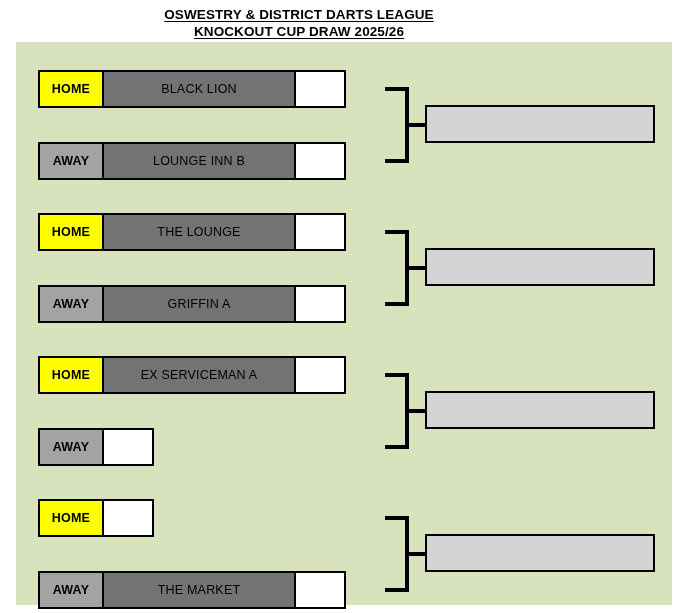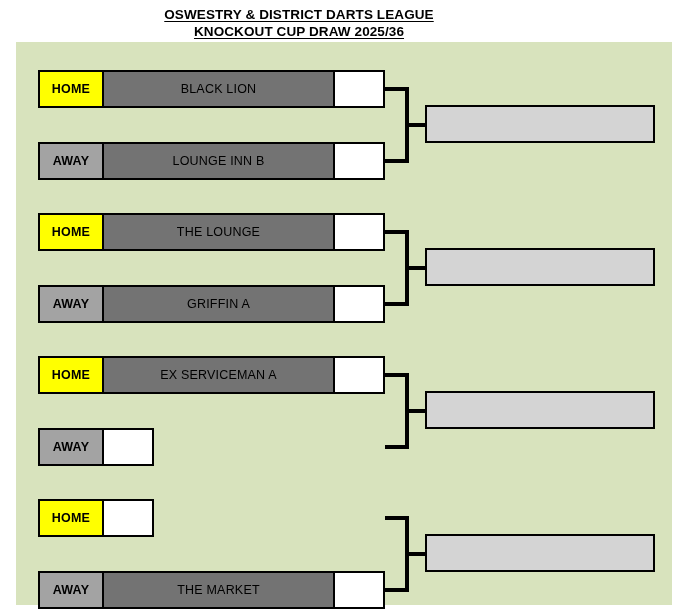--- a/index.html
+++ b/index.html
@@ -52,21 +52,21 @@
     position: absolute;
     left: 0;
     width: 656px;
     height: 124px;
   }
 
   
   .match-row {
     position: absolute;
     left: 22px;
-    width: 347px;
+    width: 308px;
     height: 38px;
     display: flex;
     box-sizing: border-box;
   }
   .match-row.home { top: 14px; }
   .match-row.away { top: 86px; }
 
   .side-label {
     width: 66px;
     flex: 0 0 66px;
@@ -152,21 +152,21 @@
     justify-content: center;
     font-size: 12.5px;
     color: #000000;
   }
 </style>
 </head>
 <body>
 
 <div id="title-block">
   <span class="title-line">OSWESTRY &amp; DISTRICT DARTS LEAGUE</span>
-  <span class="title-line">KNOCKOUT CUP DRAW 2025/36</span>
+  <span class="title-line">KNOCKOUT CUP DRAW 2025/26</span>
 </div>
 
 <div id="draw-panel">
 
   <div class="bracket-group" style="top:14px;">
     <div class="match-row home">
       <div class="side-label home-label">HOME</div>
       <div class="team-name">BLACK LION</div>
       <div class="score-box"></div>
     </div>

